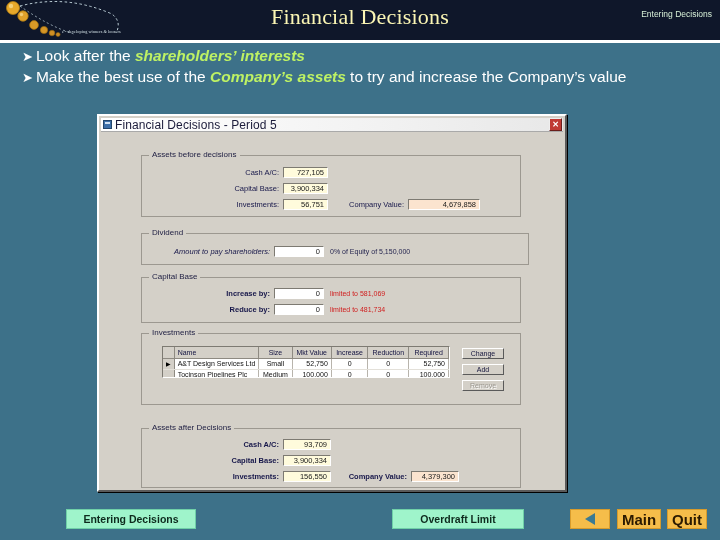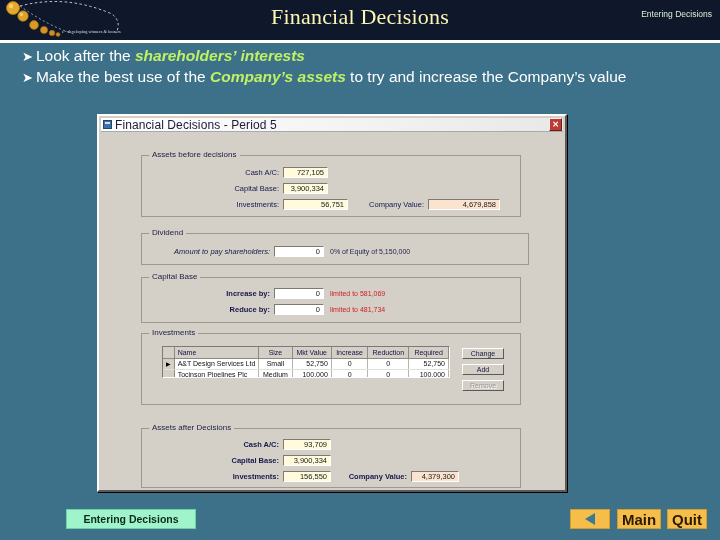--- a/index.html
+++ b/index.html
@@ -236,21 +236,21 @@
         <div class="txtbox" style="width:45px;">727,105</div>
       </div>
 
       <div class="fldrow" style="left:75px; top:27px;">
         <div class="fldlabel" style="width:62px;">Capital Base:</div>
         <div class="txtbox" style="width:45px;">3,900,334</div>
       </div>
 
       <div class="fldrow" style="left:75px; top:43px;">
         <div class="fldlabel" style="width:62px;">Investments:</div>
-        <div class="txtbox" style="width:65px;">56,751</div>
+        <div class="txtbox" style="width:45px;">56,751</div>
         <div class="fldlabel" style="width:62px; margin-left:14px;">Company Value:</div>
         <div class="txtbox peach" style="width:72px;">4,679,858</div>
       </div>
     </div>
 
     <div class="group" style="left:40px; top:100px; width:388px; height:32px;">
       <div class="glabel">Dividend</div>
       <div class="fldrow" style="left:18px; top:12px;">
         <div class="fldlabel" style="width:110px;font-style:italic;">Amount to pay shareholders:</div>
         <div class="txtbox white" style="width:50px;">0</div>
@@ -337,19 +337,20 @@
         <div class="fldlabel b" style="width:64px; margin-left:12px;">Company Value:</div>
         <div class="txtbox peach" style="width:48px;">4,379,300</div>
       </div>
     </div>
 
   </div>
 </div>
 
 <div id="footer">
   <div class="navbtn" style="left:66px; top:4px; width:130px;">Entering Decisions</div>
+  <div class="navbtn" style="left:392px; top:4px; width:132px;">Overdraft Limit</div>
 
   <div class="goldbtn" id="back-arrow-btn" style="left:570px; top:4px;">
     <div class="tri"></div>
   </div>
   <div class="goldbtn" style="left:617px; top:4px; width:44px;">Main</div>
   <div class="goldbtn" style="left:667px; top:4px; width:40px;">Quit</div>
 </div>
 
 </body></html>

